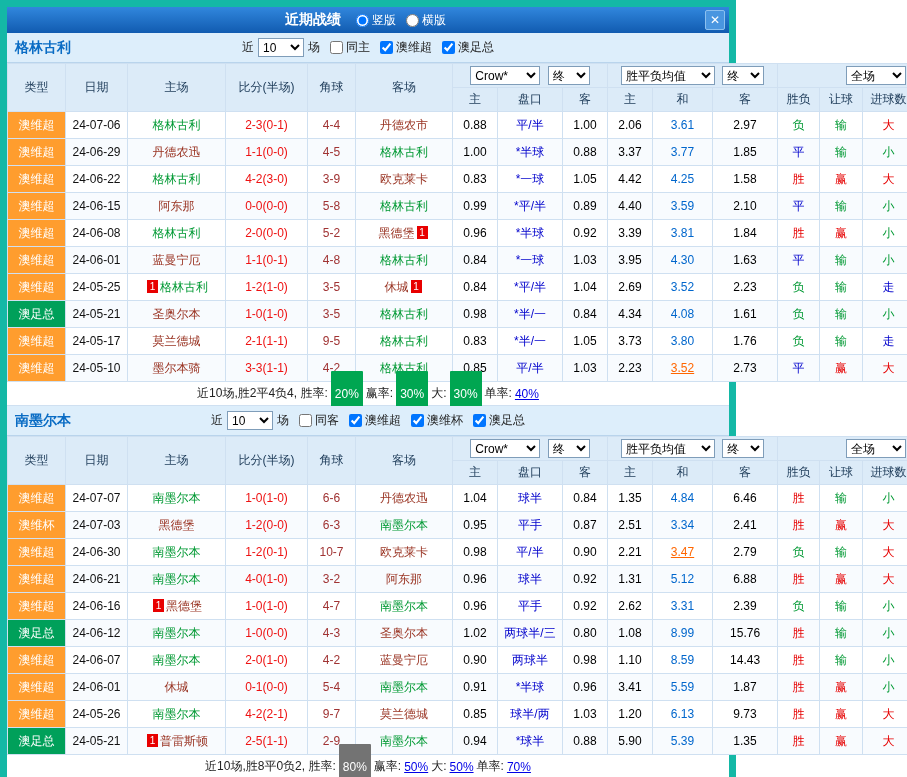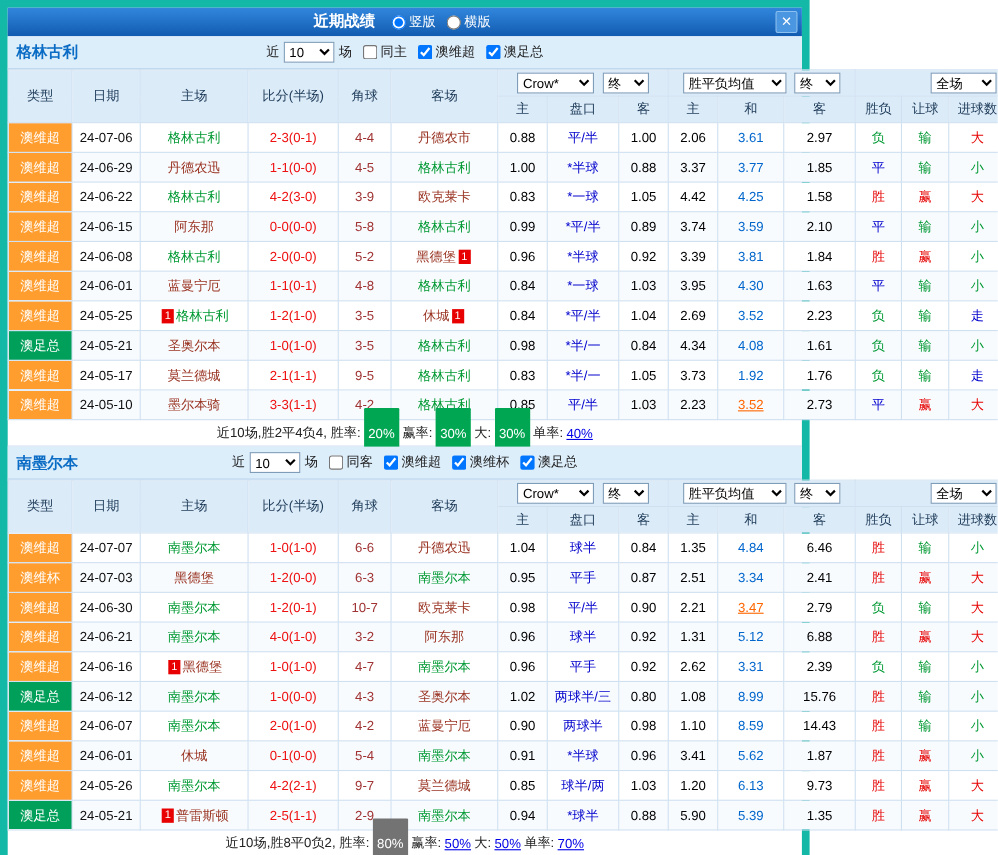--- a/index.html
+++ b/index.html
@@ -198,21 +198,21 @@
           <tr>
             <td class="typ lg-orange">澳维超</td>
             <td class="dt">24-06-15</td>
             <td><span class="t-opp">阿东那</span></td>
             <td class="t-score">0-0(0-0)</td>
             <td class="t-corner">5-8</td>
             <td><span class="t-self">格林古利</span></td>
             <td class="odd">0.99</td>
             <td class="t-hcp">*平/半</td>
             <td class="odd">0.89</td>
-            <td class="odd">3.74</td>
+            <td class="odd">4.40</td>
             <td class="eu-mid">3.59</td>
             <td class="odd">2.10</td>
             <td class="t-blue">平</td>
             <td class="t-green">输</td>
             <td class="t-green">小</td>
           </tr>
           <tr>
             <td class="typ lg-orange">澳维超</td>
             <td class="dt">24-06-08</td>
             <td><span class="t-self">格林古利</span></td>
@@ -284,21 +284,21 @@
             <td class="typ lg-orange">澳维超</td>
             <td class="dt">24-05-17</td>
             <td><span class="t-opp">莫兰德城</span></td>
             <td class="t-score">2-1(1-1)</td>
             <td class="t-corner">9-5</td>
             <td><span class="t-self">格林古利</span></td>
             <td class="odd">0.83</td>
             <td class="t-hcp">*半/一</td>
             <td class="odd">1.05</td>
             <td class="odd">3.73</td>
-            <td class="eu-mid">1.92</td>
+            <td class="eu-mid">3.80</td>
             <td class="odd">1.76</td>
             <td class="t-green">负</td>
             <td class="t-green">输</td>
             <td class="t-blue">走</td>
           </tr>
           <tr>
             <td class="typ lg-orange">澳维超</td>
             <td class="dt">24-05-10</td>
             <td><span class="t-opp">墨尔本骑</span></td>
             <td class="t-score">3-3(1-1)</td>
@@ -519,21 +519,21 @@
             <td class="typ lg-orange">澳维超</td>
             <td class="dt">24-06-01</td>
             <td><span class="t-opp">休城</span></td>
             <td class="t-score">0-1(0-0)</td>
             <td class="t-corner">5-4</td>
             <td><span class="t-self">南墨尔本</span></td>
             <td class="odd">0.91</td>
             <td class="t-hcp">*半球</td>
             <td class="odd">0.96</td>
             <td class="odd">3.41</td>
-            <td class="eu-mid">5.62</td>
+            <td class="eu-mid">5.59</td>
             <td class="odd">1.87</td>
             <td class="t-red">胜</td>
             <td class="t-red">赢</td>
             <td class="t-green">小</td>
           </tr>
           <tr>
             <td class="typ lg-orange">澳维超</td>
             <td class="dt">24-05-26</td>
             <td><span class="t-self">南墨尔本</span></td>
             <td class="t-score">4-2(2-1)</td>

